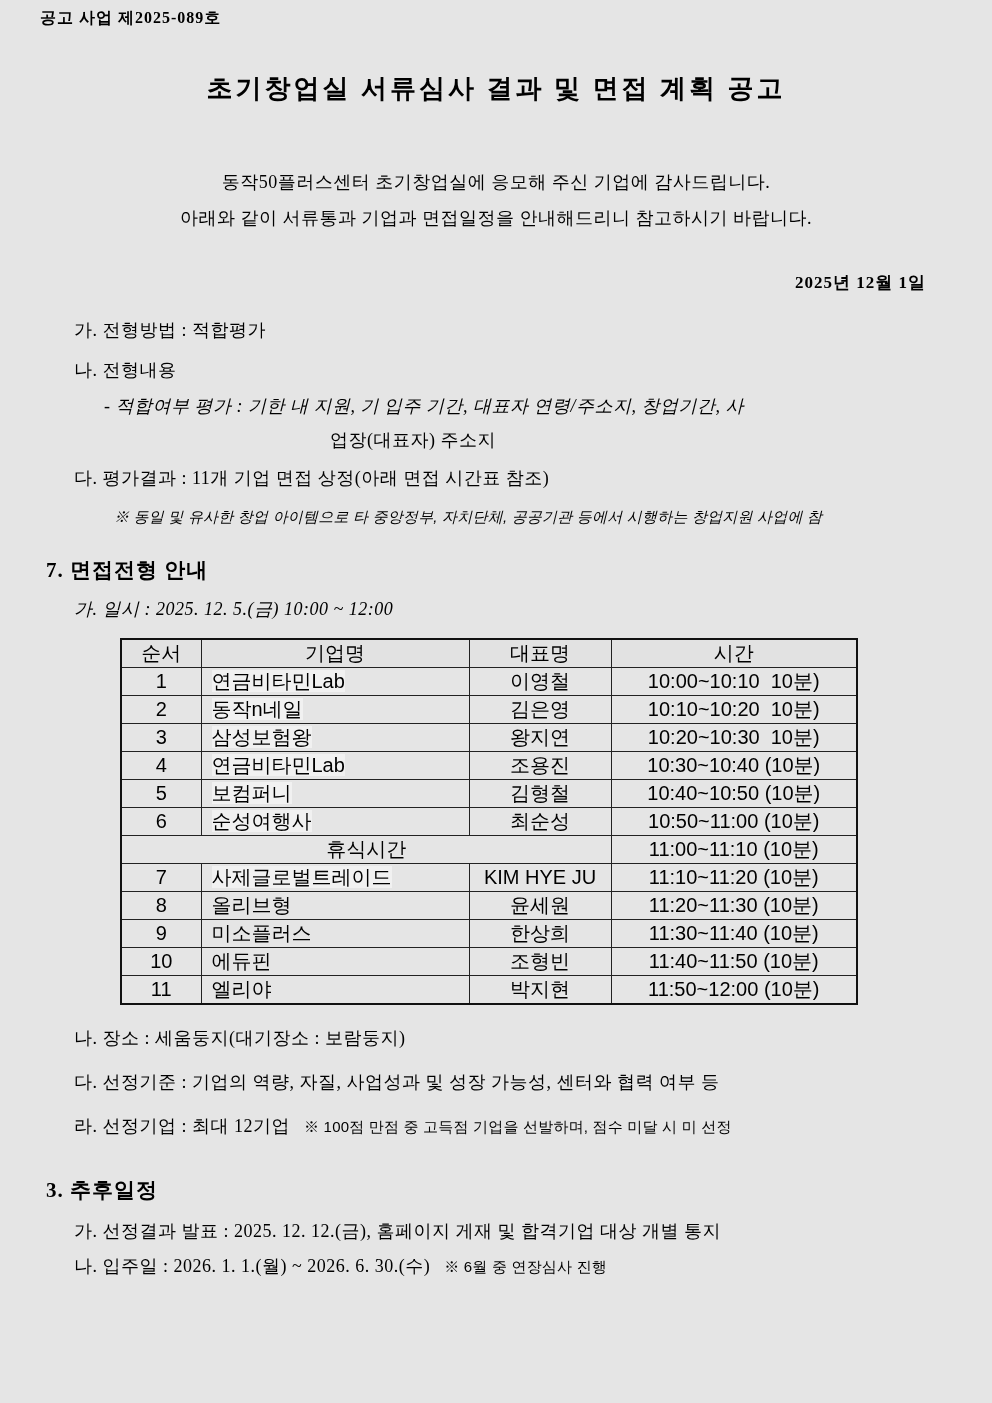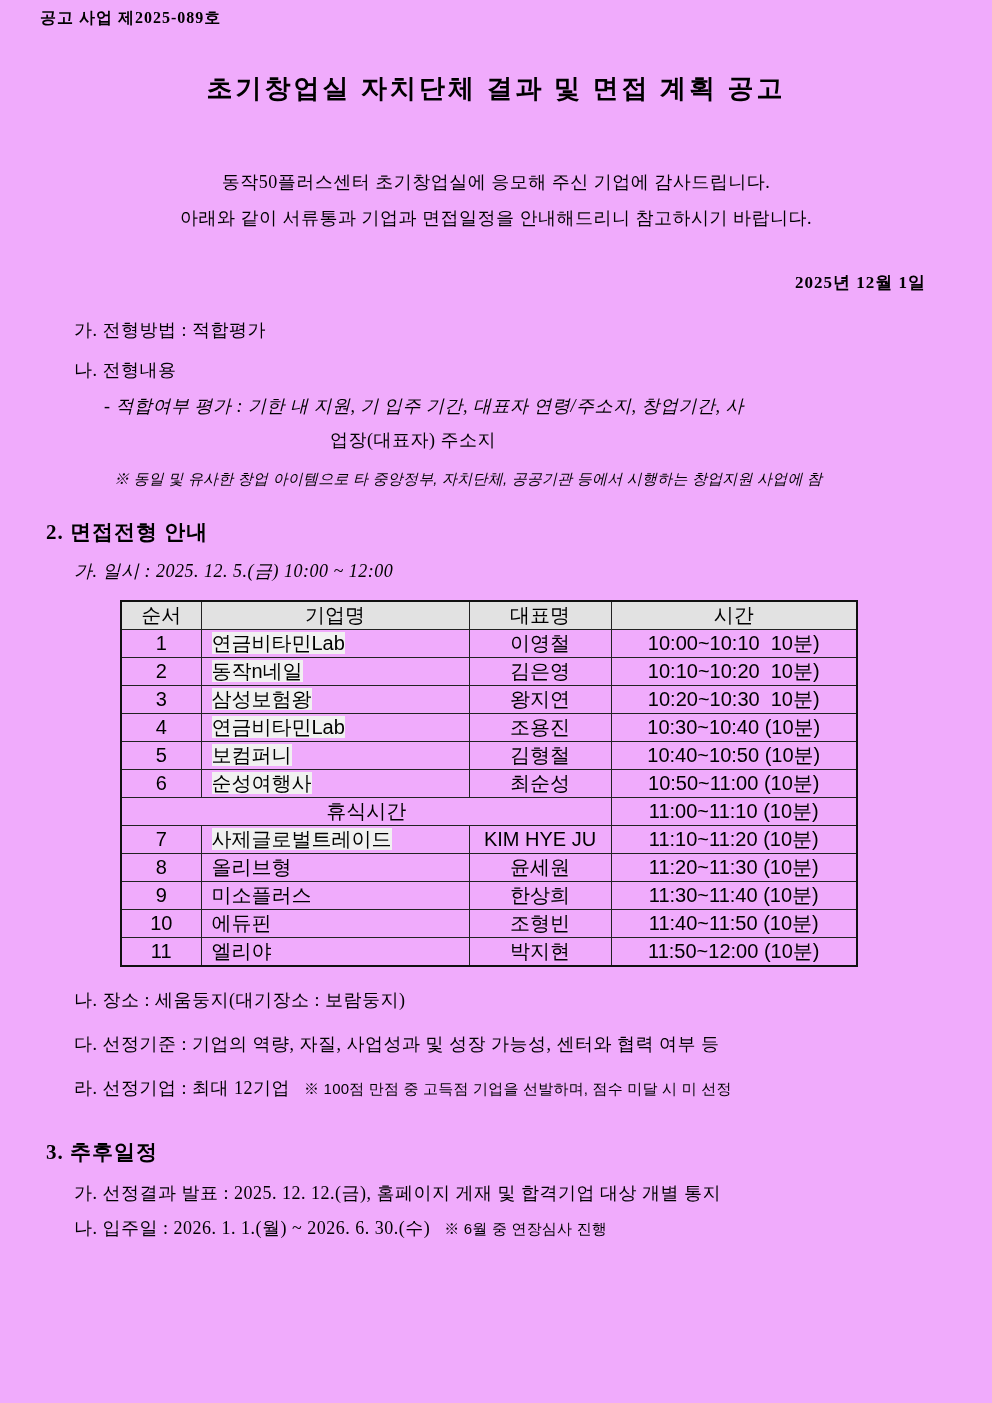--- a/index.html
+++ b/index.html
@@ -2,21 +2,21 @@
 <html><head>
 <meta charset="utf-8">
 <style>
   * { margin: 0; padding: 0; box-sizing: border-box; }
   html, body { background: #888; }
   .page {
     position: relative;
     width: 992px;
     height: 1403px;
     margin: 0 auto;
-    background: #f0abfc;
+    background: #e5e5e5;
     color: #000000;
     font-family: "Liberation Serif", serif;
     overflow: hidden;
   }
   .doc-number {
     padding: 8px 0 0 40px;
     font-size: 16px;
     font-weight: bold;
     letter-spacing: 1px;
   }
@@ -110,40 +110,41 @@
   .col-ceo { width: 142px; }
   .col-time { width: 246px; }
 </style>
 </head>
 <body>
 
 <div class="page">
 
   <div class="doc-number">공고 사업 제2025-089호</div>
 
-  <div class="title">초기창업실 자치단체 결과 및 면접 계획 공고</div>
+  <div class="title">초기창업실 서류심사 결과 및 면접 계획 공고</div>
 
   <div class="greeting">
     <div>동작50플러스센터 초기창업실에 응모해 주신 기업에 감사드립니다.</div>
     <div>아래와 같이 서류통과 기업과 면접일정을 안내해드리니 참고하시기 바랍니다.</div>
   </div>
 
   <div class="date-block">
     <div>2025년 12월 1일</div>
   </div>
 
   <div class="item mt20">가. 전형방법 : 적합평가</div>
   <div class="item mt18">나. 전형내용</div>
   <div class="item mt14" style="margin-left:104px;">- 적합여부 평가 : 기한 내 지원, 기 입주 기간, 대표자 연령/주소지, 창업기간, 사</div>
   <div class="item dash-line2" style="margin-top:12px;">업장(대표자) 주소지</div>
+  <div class="item mt16">다. 평가결과 : 11개 기업 면접 상정(아래 면접 시간표 참조)</div>
   <div class="note mt14">
     <div>※ 동일 및 유사한 창업 아이템으로 타 중앙정부, 자치단체, 공공기관 등에서 시행하는 창업지원 사업에 참</div>
   </div>
 
-  <div class="sec-heading h2">2. 면접전형 안내</div>
+  <div class="sec-heading h2">7. 면접전형 안내</div>
   <div class="item mt14">가. 일시 : 2025. 12. 5.(금) 10:00 ~ 12:00</div>
 
   <table class="schedule">
     <colgroup>
       <col class="col-no">
         <col class="col-co">
         <col class="col-ceo">
         <col class="col-time">
     </colgroup>
     <thead>

